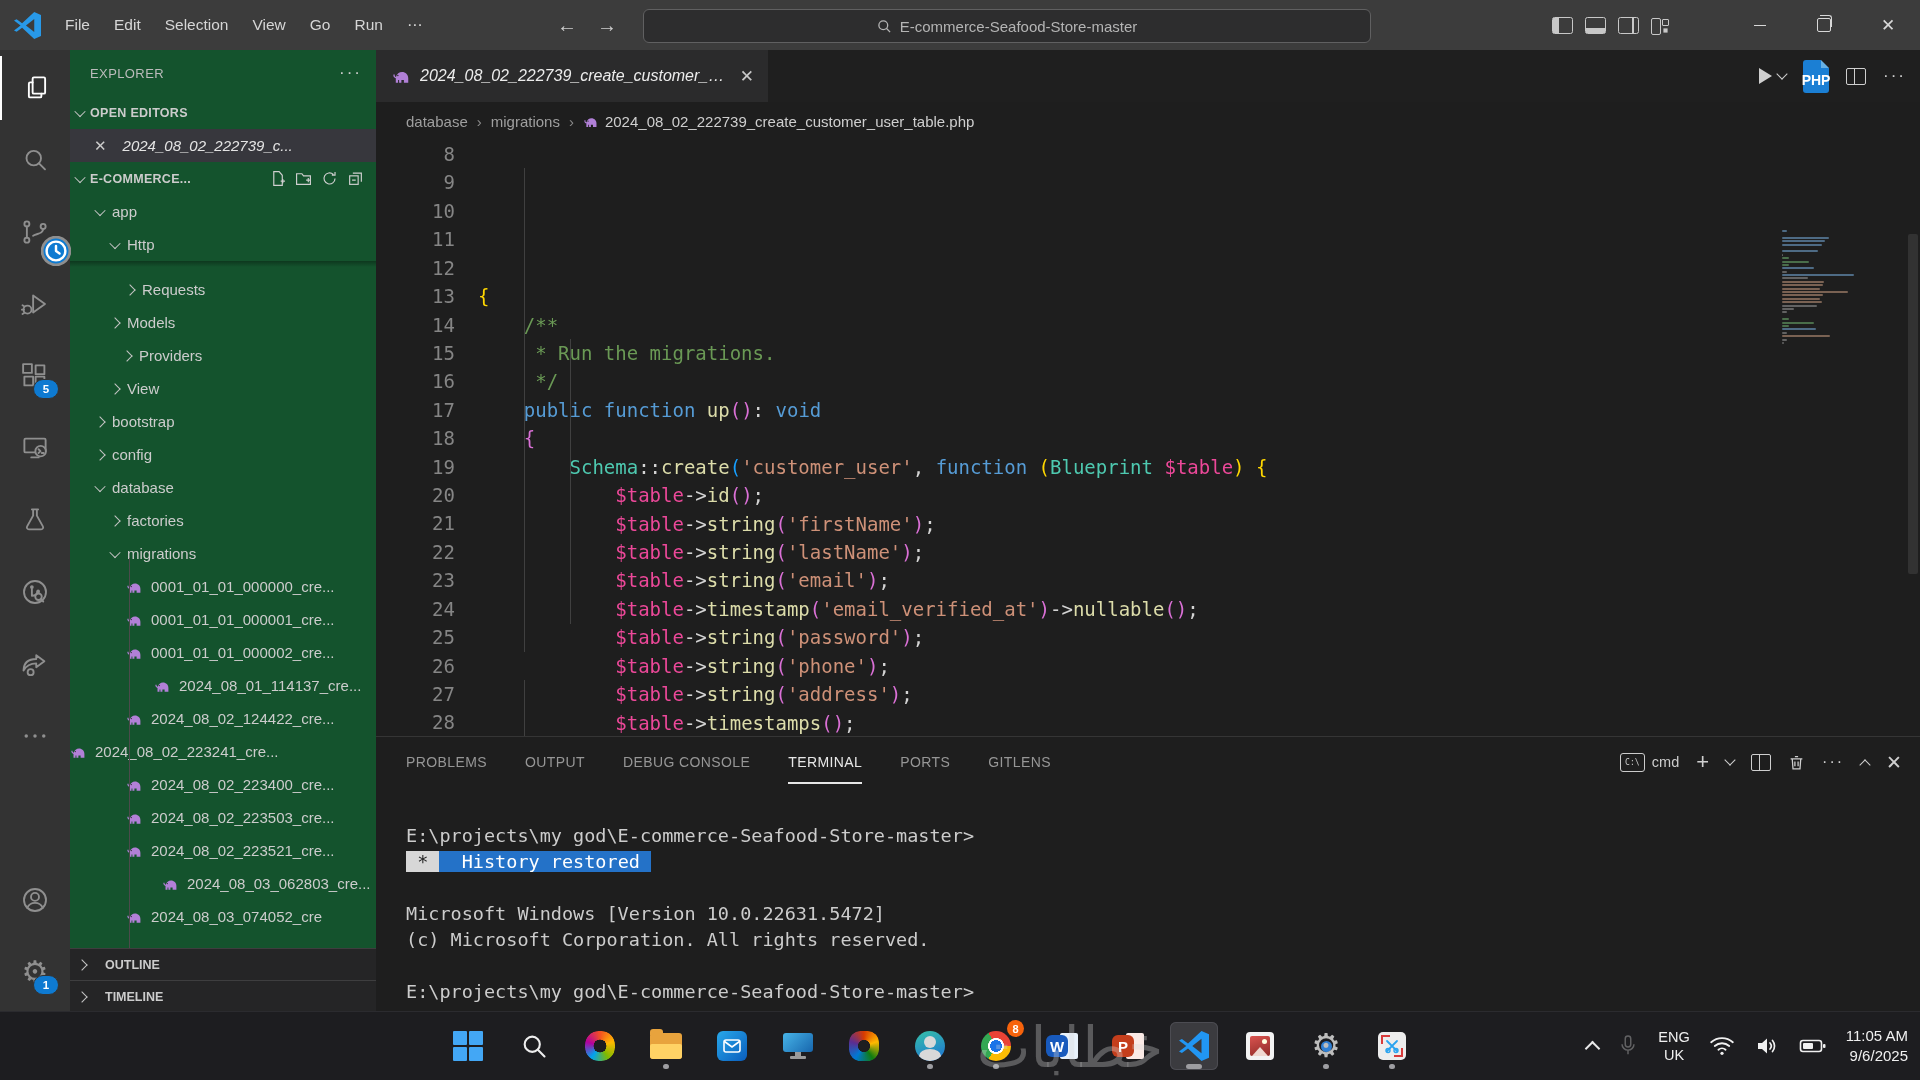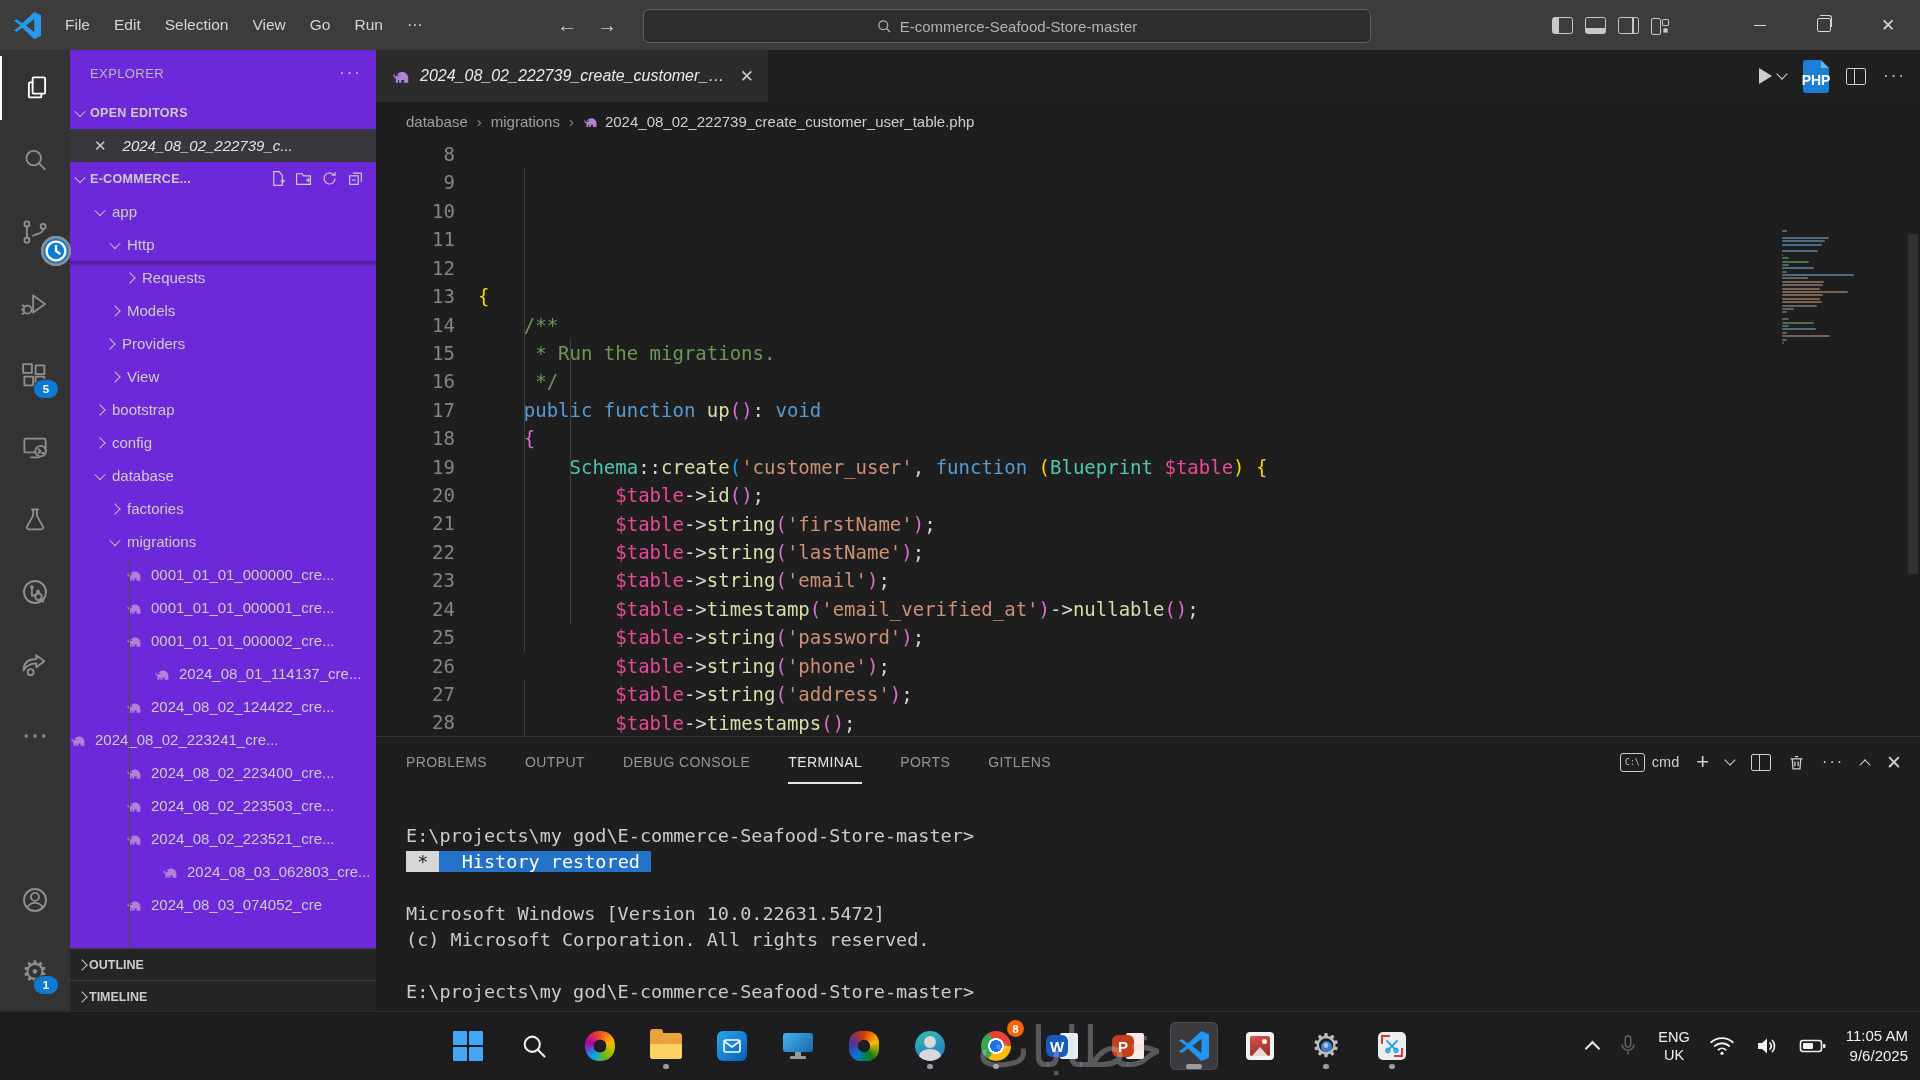--- a/index.html
+++ b/index.html
@@ -28,40 +28,40 @@
   .min-glyph{width:12px;border-top:1.4px solid #d8d8d8}
   
   .activitybar{position:absolute;left:0;top:50px;width:70px;height:962px;background:#333333;z-index:10}
   .ab-item{position:absolute;left:0;width:70px;height:64px;display:flex;align-items:center;justify-content:center;color:#8f8f8f}
   .ab-item svg{width:30px;height:30px;stroke:currentColor;fill:none;stroke-width:1.5;stroke-linecap:round;stroke-linejoin:round}
   .ab-item.active{color:#ffffff;border-left:2px solid #fff}
   .ab-badge{position:absolute;right:11px;bottom:9px;min-width:18px;height:18px;border-radius:10px;background:#0e7ad1;color:#fff;font-size:11.5px;font-weight:bold;display:flex;align-items:center;justify-content:center;padding:0 3px;border:1px solid #333}
   .ab-clock{position:absolute;right:7px;bottom:6px;width:22px;height:22px}
   .gear-char{font-size:30px;line-height:30px;font-family:"DejaVu Sans",sans-serif}
   
-  .sidebar{position:absolute;left:70px;top:50px;width:306px;height:962px;background:#6d28d9;overflow:hidden}
+  .sidebar{position:absolute;left:70px;top:50px;width:306px;height:962px;background:#14532d;overflow:hidden}
   .sb-title{height:46px;display:flex;align-items:center;padding:0 14px 0 20px;font-size:13px;color:#bbbbbb;letter-spacing:.4px}
   .sb-title .more{margin-left:auto;color:#cccccc;font-size:17px;letter-spacing:2px}
   .sb-sec{height:33px;display:flex;align-items:center;gap:6px;padding-left:6px;font-size:12.5px;font-weight:bold;color:#cccccc;letter-spacing:.3px}
   .sb-sec .acts{margin-left:auto;display:flex;gap:9px;padding-right:12px;color:#cfcfcf}
   .sb-sec .acts svg{width:17px;height:17px;stroke:currentColor;fill:none;stroke-width:1.1}
   .chev{width:7px;height:7px;border-right:1.5px solid #c5c5c5;border-bottom:1.5px solid #c5c5c5;flex:0 0 auto}
   .chev.down{transform:rotate(45deg) translate(-1px,-1px)}
   .chev.right{transform:rotate(-45deg)}
   .open-item{height:33px;display:flex;align-items:center;background:#37373d;padding-left:24px;gap:8px;font-size:15px;color:#e4e4e4}
   .open-item .close-x{font-size:15px;color:#cccccc}
   .open-item .lbl{font-style:italic;white-space:nowrap}
   .tree{position:relative;height:753px;overflow:hidden}
   .tree-row{height:33px;display:flex;align-items:center;gap:8px;font-size:15px;color:#cccccc;white-space:nowrap}
   .tree-row.selected{background:#094771;box-shadow:inset 0 0 0 1px #007fd4;color:#fff;font-weight:bold}
   .tree-row .php-ico{width:17px;height:14px;flex:0 0 auto}
   .tree-guide{position:absolute;left:59px;top:363px;width:1px;height:390px;background:#4b4b4b}
   .sticky-shadow{position:absolute;left:0;right:0;top:66px;height:6px;background:linear-gradient(#00000055,transparent)}
   .sb-bottom{position:absolute;left:0;right:0;bottom:0}
-  .sb-bsec{height:31px;border-top:1px solid rgba(128,128,128,.28);display:flex;align-items:center;gap:3px;padding-left:8px;font-size:12.5px;font-weight:bold;color:#cccccc;background:#252526}
+  .sb-bsec{height:31px;border-top:1px solid rgba(128,128,128,.28);display:flex;align-items:center;gap:19px;padding-left:8px;font-size:12.5px;font-weight:bold;color:#cccccc;background:#252526}
   
   .editor{position:absolute;left:376px;top:50px;width:1544px;height:962px;background:#1e1e1e}
   .tabbar{position:absolute;left:0;top:0;right:0;height:52px;background:#1f1f1f;display:flex}
   .tab{width:366px;height:52px;background:#2b2b2c;display:flex;align-items:center;gap:9px;padding:0 10px 0 16px;font-size:16px;color:#ececec}
   .tab .lbl{font-style:italic;overflow:hidden;text-overflow:ellipsis;white-space:nowrap;flex:1}
   .tab .close-x{color:#c8c8c8;font-size:17px;padding:2px 4px}
   .tab .php-ico{width:19px;height:16px;flex:0 0 auto}
   .editor-actions{position:absolute;right:14px;top:0;height:52px;display:flex;align-items:center;gap:17px;color:#cfcfcf}
   .run-tri{width:0;height:0;border-left:13px solid #cfcfcf;border-top:8px solid transparent;border-bottom:8px solid transparent}
   .php-file-badge{width:26px;height:28px;background:#1b7fd4;border-radius:3px;display:flex;align-items:flex-end;justify-content:center;color:#fff;font-size:14px;font-weight:bold;padding-bottom:5px;position:relative}
@@ -315,29 +315,29 @@
       <div class="tree-guide"></div>
     <div class="tree-row" style="padding-left: 26px;">
           <span class="chev down"></span>
           <span>app</span>
         </div>
         <div class="tree-row" style="padding-left: 41px;">
           <span class="chev down"></span>
           <span>Http</span>
         </div>
         <div class="sticky-shadow"></div>
-        <div class="tree-row" style="padding-left: 56px;">
+        <div class="tree-row" style="padding-left: 56px; margin-top: 12px;">
           <span class="chev right"></span>
           <span>Requests</span>
         </div>
         <div class="tree-row" style="padding-left: 41px;">
           <span class="chev right"></span>
           <span>Models</span>
         </div>
-        <div class="tree-row" style="padding-left: 36px;">
+        <div class="tree-row" style="padding-left: 53px;">
           <span class="chev right"></span>
           <span>Providers</span>
         </div>
         <div class="tree-row" style="padding-left: 41px;">
           <span class="chev right"></span>
           <span>View</span>
         </div>
         <div class="tree-row" style="padding-left: 26px;">
           <span class="chev right"></span>
           <span>bootstrap</span>

